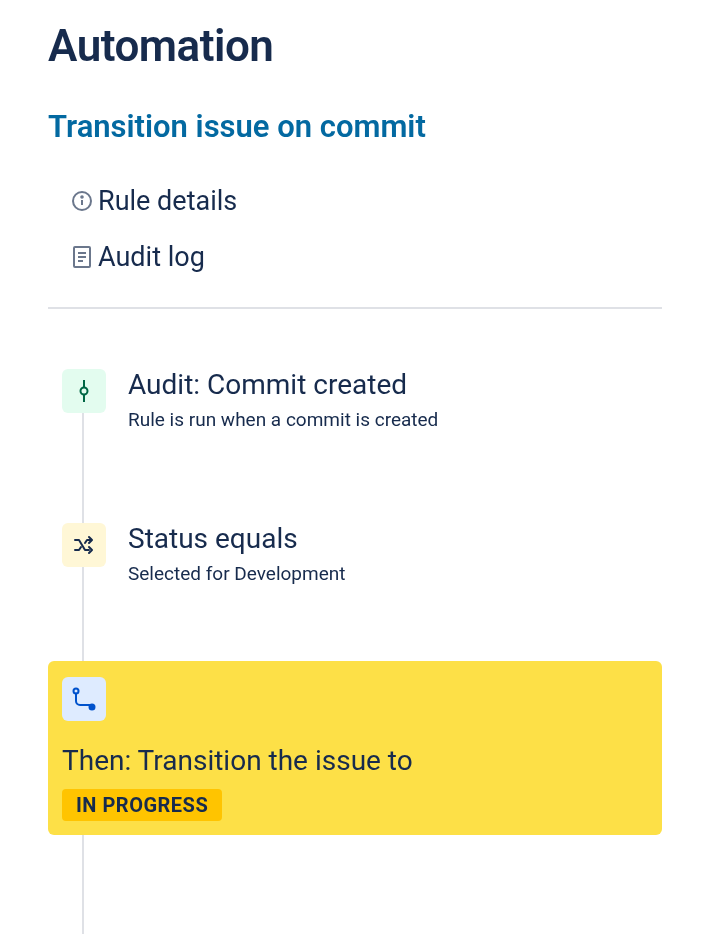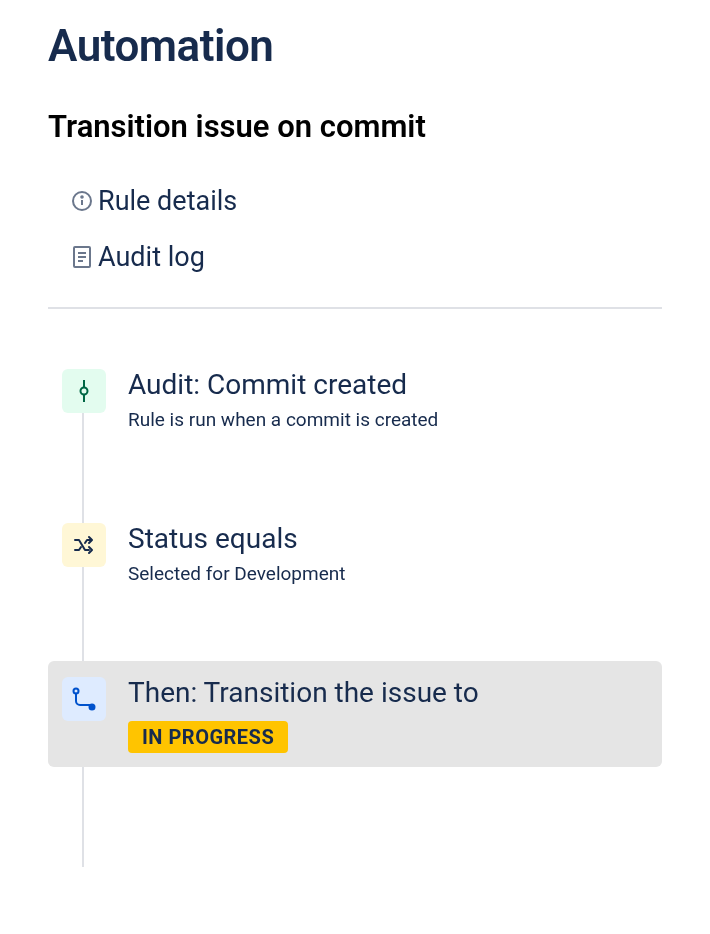--- a/index.html
+++ b/index.html
@@ -33,21 +33,21 @@
       color: #172B4D;
       font-weight: 700;
       font-size: 18px;
       padding: 6px 14px;
       border-radius: 4px;
       letter-spacing: 1px;
     }
     .rule-name {
       font-size: 31px;
       font-weight: 600;
-      color: #000000;
+      color: #0369a1;
       margin-bottom: 28px;
     }
     .meta-item {
       display: flex;
       align-items: center;
       gap: 4px;
       padding: 12px 0 12px 22px;
       cursor: pointer;
     }
     .meta-item-label {
@@ -84,22 +84,23 @@
       position: relative;
       padding: 14px 14px 14px 14px;
       border-radius: 6px;
       z-index: 1;
       margin-bottom: 60px;
       display: flex;
       align-items: flex-start;
       gap: 22px;
     }
     .step.selected {
-      background: #e5e5e5;
+      background: #fde047;
       margin-bottom: 0;
+      flex-direction: column;
     }
     .step-icon {
       width: 44px;
       height: 44px;
       border-radius: 6px;
       display: flex;
       align-items: center;
       justify-content: center;
       flex-shrink: 0;
       margin-top: 2px;

